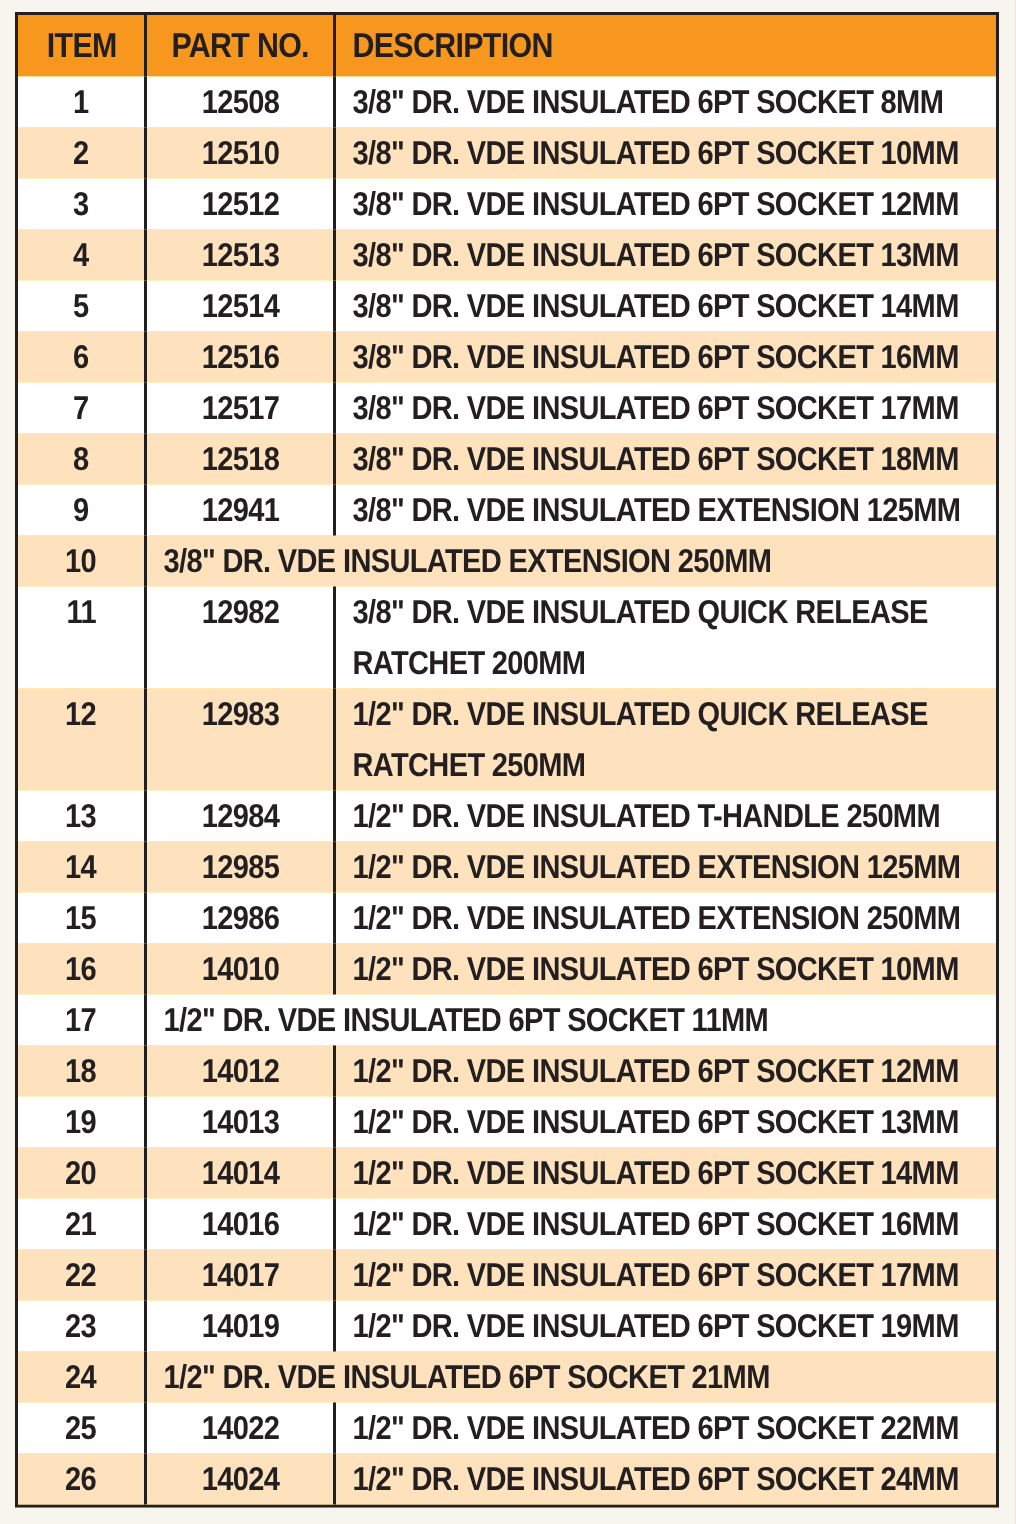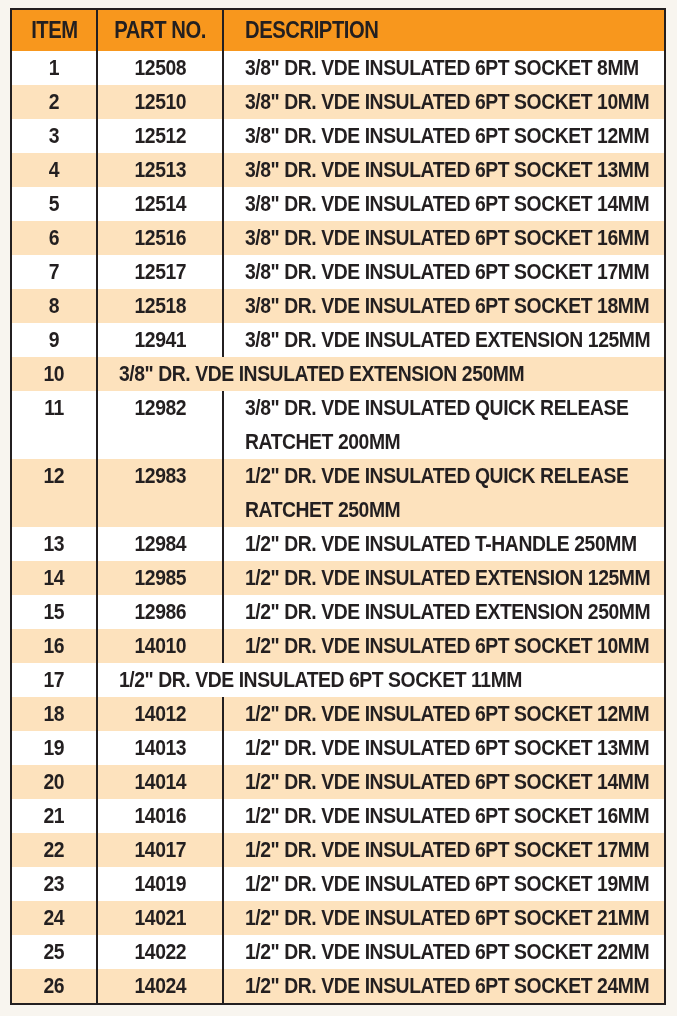--- a/index.html
+++ b/index.html
@@ -49,21 +49,21 @@
   }
   .c2 {
     width: 124px;
     text-align: center;
     border-left: 2px solid var(--text, #231f20);
     flex: none;
   }
   .c3 {
     flex: 1;
     border-left: 2px solid var(--text, #231f20);
-    padding-left: 21px;
+    padding-left: 11px;
     overflow: hidden;
     text-align: left;
   }
   .ctext {
     display: inline-block;
     transform: scaleX(0.88);
     transform-origin: center center;
   }
   .c3 .ctext {
     transform-origin: left center;
@@ -196,21 +196,20 @@
         <div class="c2"><span class="ctext">14017</span></div>
         <div class="c3"><span class="ctext">1/2" DR. VDE INSULATED 6PT SOCKET 17MM</span></div>
       </div>
       <div class="row">
         <div class="c1"><span class="ctext">23</span></div>
         <div class="c2"><span class="ctext">14019</span></div>
         <div class="c3"><span class="ctext">1/2" DR. VDE INSULATED 6PT SOCKET 19MM</span></div>
       </div>
       <div class="row striped">
         <div class="c1"><span class="ctext">24</span></div>
-        <div class="c2"><span class="ctext">14021</span></div>
         <div class="c3"><span class="ctext">1/2" DR. VDE INSULATED 6PT SOCKET 21MM</span></div>
       </div>
       <div class="row">
         <div class="c1"><span class="ctext">25</span></div>
         <div class="c2"><span class="ctext">14022</span></div>
         <div class="c3"><span class="ctext">1/2" DR. VDE INSULATED 6PT SOCKET 22MM</span></div>
       </div>
       <div class="row striped">
         <div class="c1"><span class="ctext">26</span></div>
         <div class="c2"><span class="ctext">14024</span></div>

